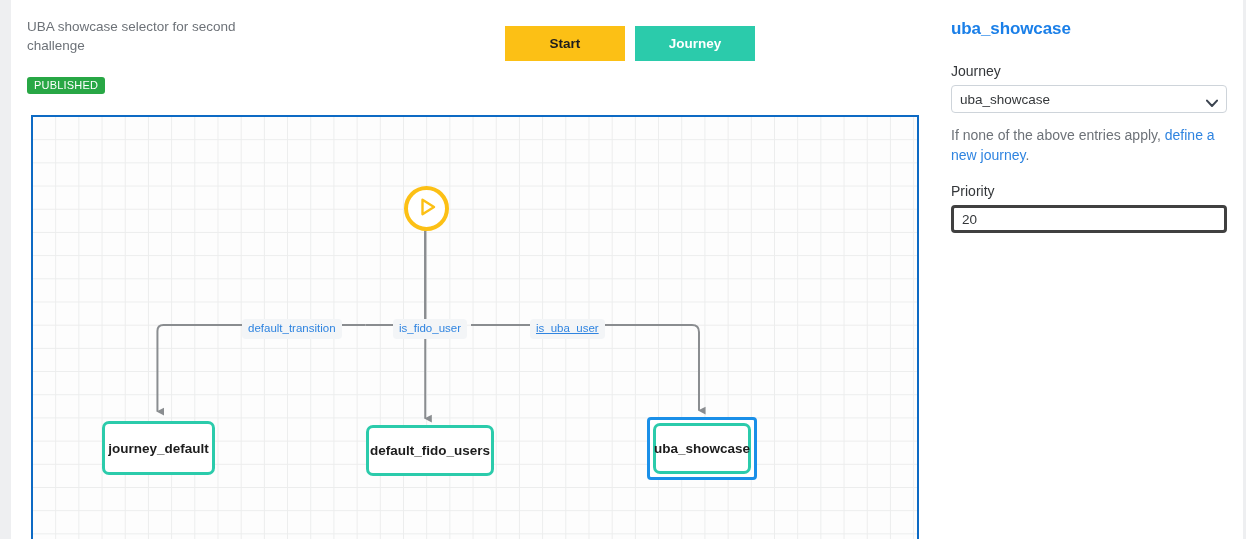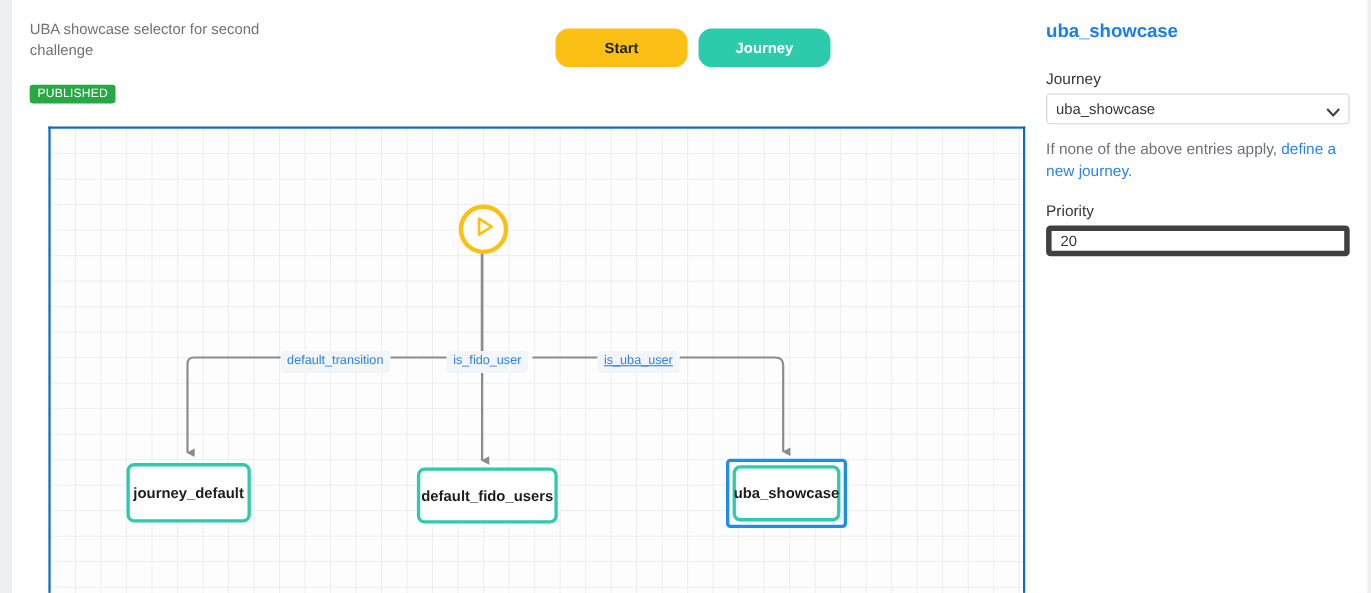--- a/index.html
+++ b/index.html
@@ -43,38 +43,38 @@
     margin-top: 22px;
     background: #28a745; color: #ffffff;
     font-size: 11px; letter-spacing: 0.2px;
     padding: 2px 7px 3px 7px;
     border-radius: 3px;
   }
 
   
   .btn {
     position: absolute;
-    border: none; border-radius: 12px;
+    border: none; border-radius: 0;
     font-size: 13.5px; font-weight: bold;
     cursor: pointer; text-align: center;
     padding: 0;
   }
   .btn-start {
     left: 494px; top: 26px; width: 120px; height: 35px;
     background: #fcc015; color: #1d1d1d;
   }
   .btn-journey {
     left: 624px; top: 26px; width: 120px; height: 35px;
     background: #2bcbab; color: #ffffff;
   }
 
   
   .canvas {
     position: absolute;
-    left: 33px; top: 115px;
+    left: 20px; top: 115px;
     width: 888px; height: 424px;
     border: 2px solid #0d6ac4;
     border-bottom: none;
     background-color: #fdfdfd;
     background-image:
       linear-gradient(to right, #eceded 1px, transparent 1px),
       linear-gradient(to bottom, #eceded 1px, transparent 1px);
     background-size: 23.2px 23.2px;
     background-position: -1px -1px;
     overflow: hidden;
@@ -160,21 +160,21 @@
   }
   .hint {
     font-size: 14px; color: #6d7278;
     line-height: 20px;
     width: 282px;
     margin: 12px 0 0 0;
   }
   .hint a { color: #2f84e0; text-decoration: none; }
   input.input-ctl {
     width: 276px; height: 28px;
-    border: 5px solid #404040; border-radius: 4px;
+    border: 3px solid #404040; border-radius: 4px;
     font-size: 13.5px; color: #34373a;
     padding-left: 8px;
     background: #ffffff;
     font-family: "Liberation Sans", sans-serif;
   }
   .spacer-16 { height: 18px; }
 </style>
 </head>
 <body>
 

